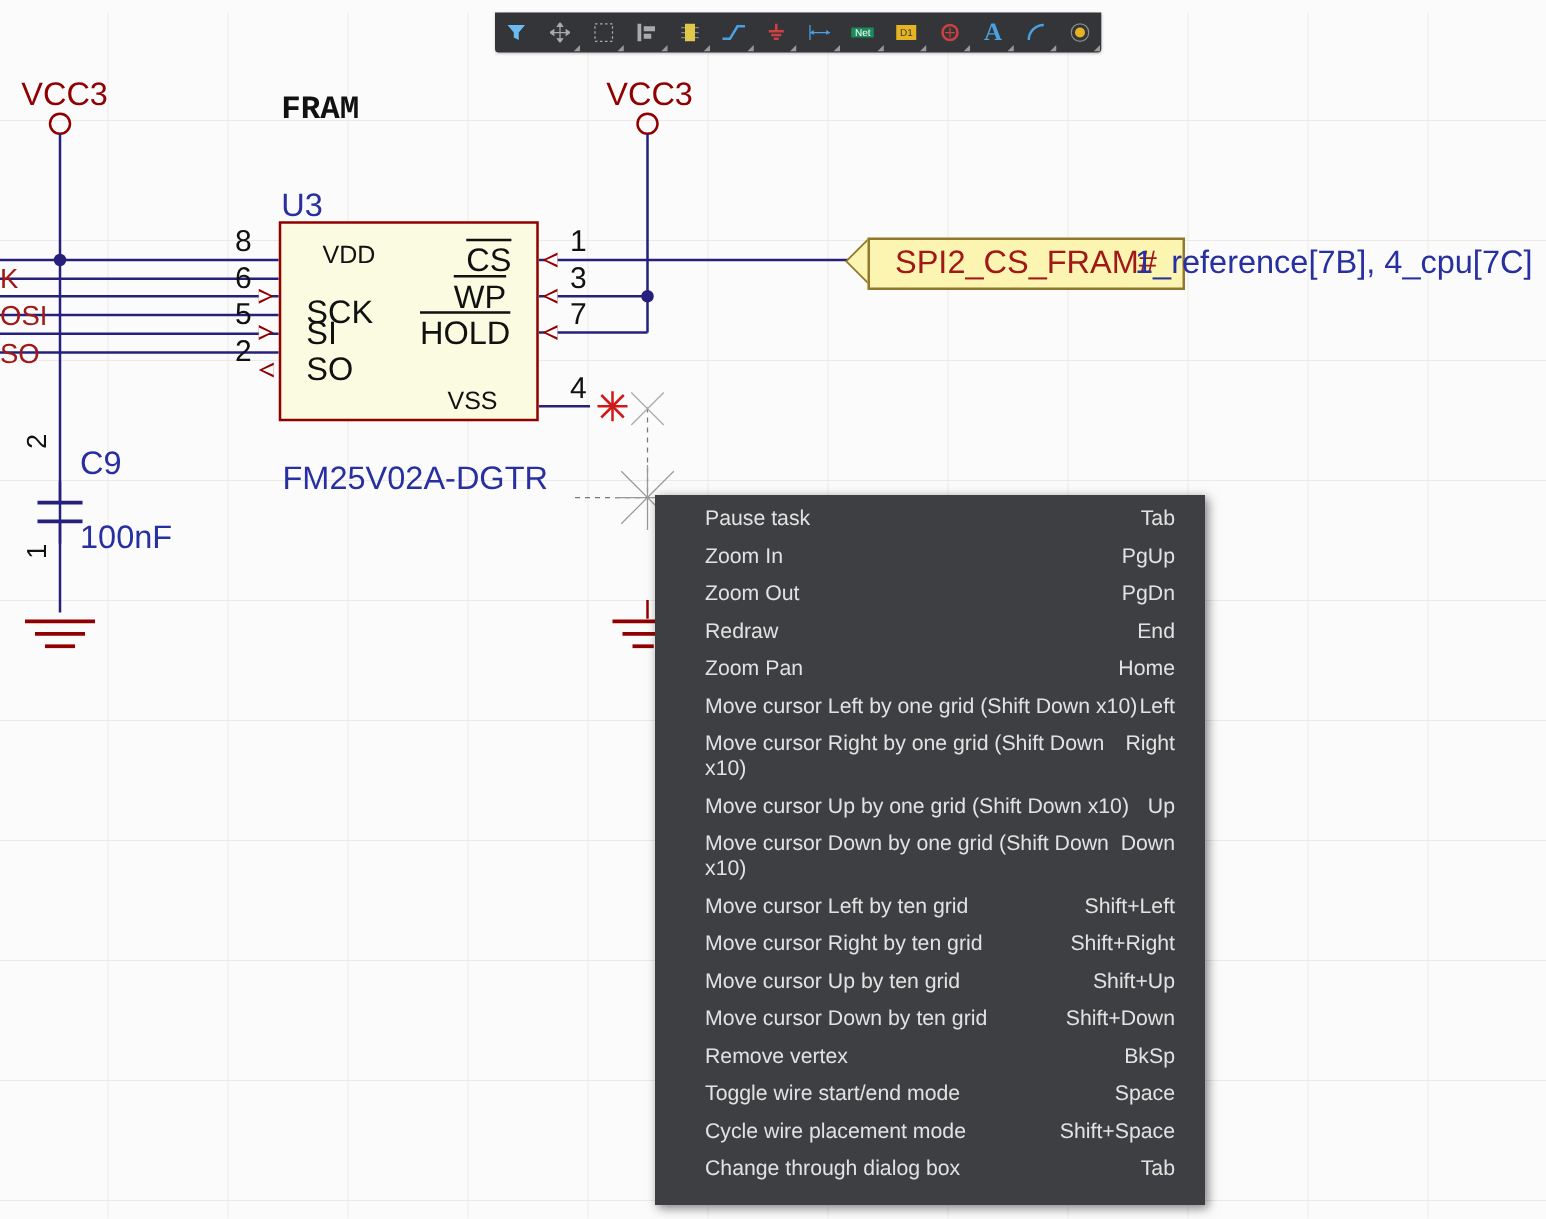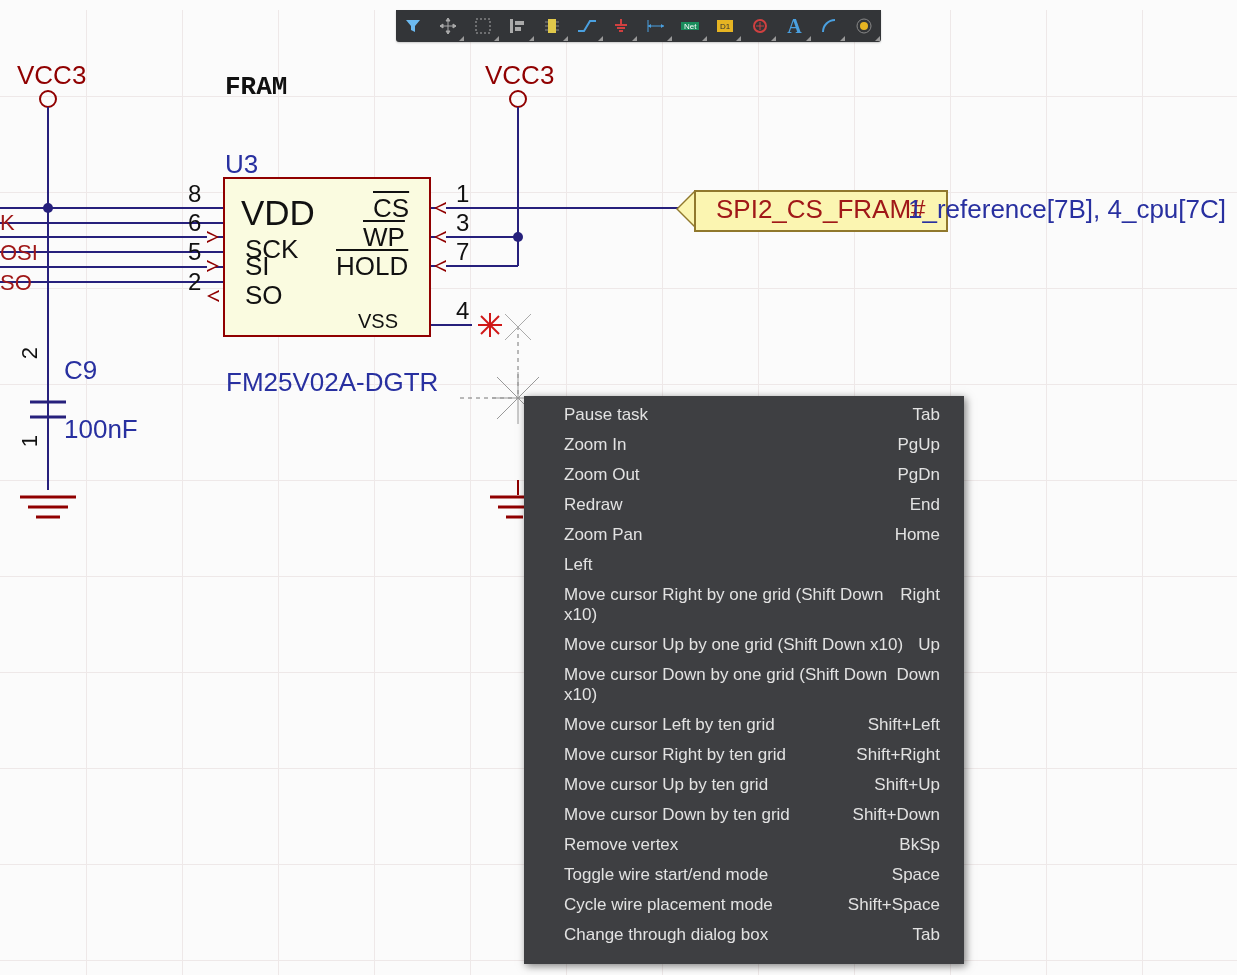--- a/index.html
+++ b/index.html
@@ -308,21 +308,21 @@
 
   <div class="txt" style="left:225px;top:139px;color:#2830a0;font-size:26px">U3</div>
   <div class="chip-body"></div>
   <div class="txt" style="left:226px;top:357px;color:#2830a0;font-size:26px">FM25V02A-DGTR</div>
 
   <div class="txt" style="left:188px;top:170px;color:#111;font-size:24px">8</div>
   <div class="txt" style="left:188px;top:199px;color:#111;font-size:24px">6</div>
   <div class="txt" style="left:188px;top:228px;color:#111;font-size:24px">5</div>
   <div class="txt" style="left:188px;top:258px;color:#111;font-size:24px">2</div>
 
-  <div class="txt" style="left:241px;top:183px;color:#111;font-size:35px">VDD</div>
+  <div class="txt" style="left:258px;top:183px;color:#111;font-size:20px">VDD</div>
   <div class="txt" style="left:245px;top:224px;color:#111;font-size:26px">SCK</div>
   <div class="txt" style="left:245px;top:241px;color:#111;font-size:26px">SI</div>
   <div class="txt" style="left:245px;top:270px;color:#111;font-size:26px">SO</div>
 
   <div class="pin-arrow-r in" style="left:207px;top:221px"></div>
   <div class="pin-arrow-r in" style="left:207px;top:250px"></div>
   <div class="pin-arrow-l in" style="left:207px;top:280px"></div>
 
   <div class="txt" style="left:456px;top:170px;color:#111;font-size:24px">1</div>
   <div class="txt" style="left:456px;top:199px;color:#111;font-size:24px">3</div>
@@ -364,20 +364,21 @@
       </div>
       <div class="row">
         <span>Redraw</span>
         <span>End</span>
       </div>
       <div class="row">
         <span>Zoom Pan</span>
         <span>Home</span>
       </div>
       <div class="row">
+        <span>Move cursor Left by one grid (Shift Down x10)</span>
         <span>Left</span>
       </div>
       <div class="row">
         <span>Move cursor Right by one grid (Shift Down x10)</span>
         <span>Right</span>
       </div>
       <div class="row">
         <span>Move cursor Up by one grid (Shift Down x10)</span>
         <span>Up</span>
       </div>

